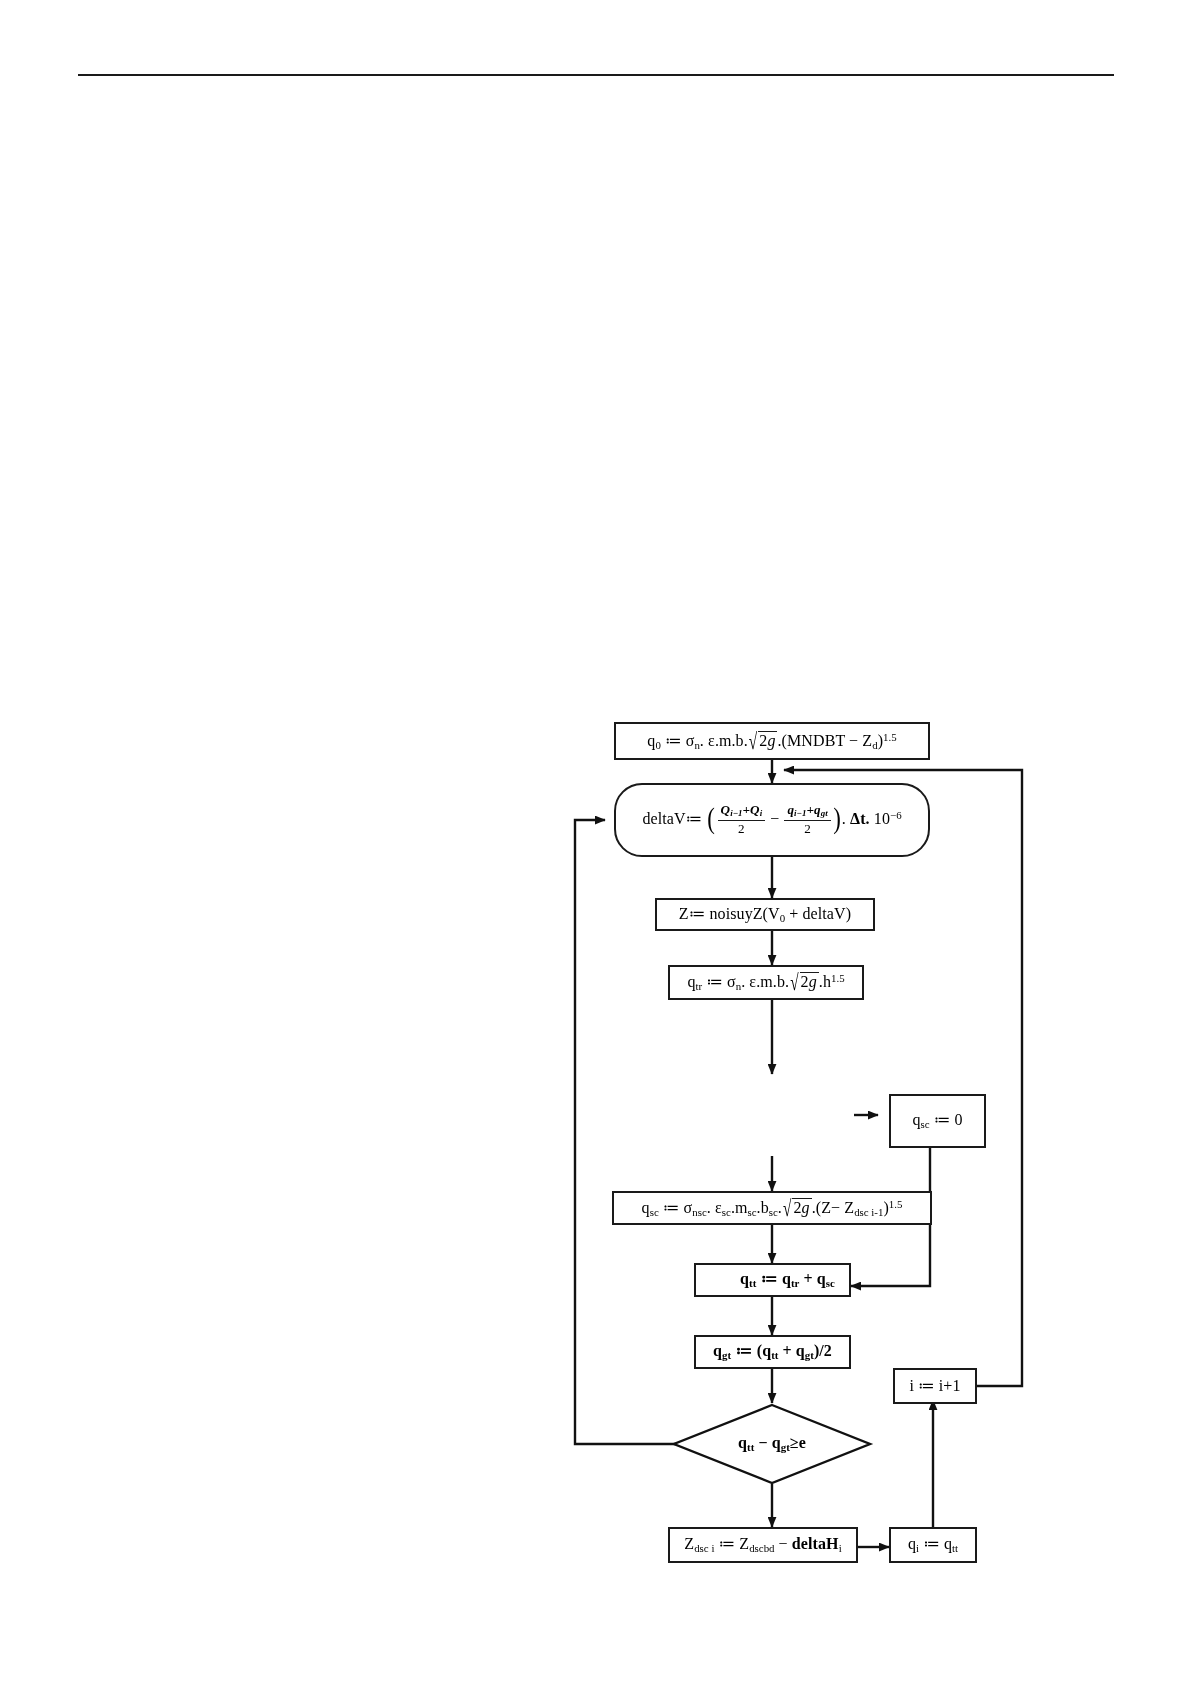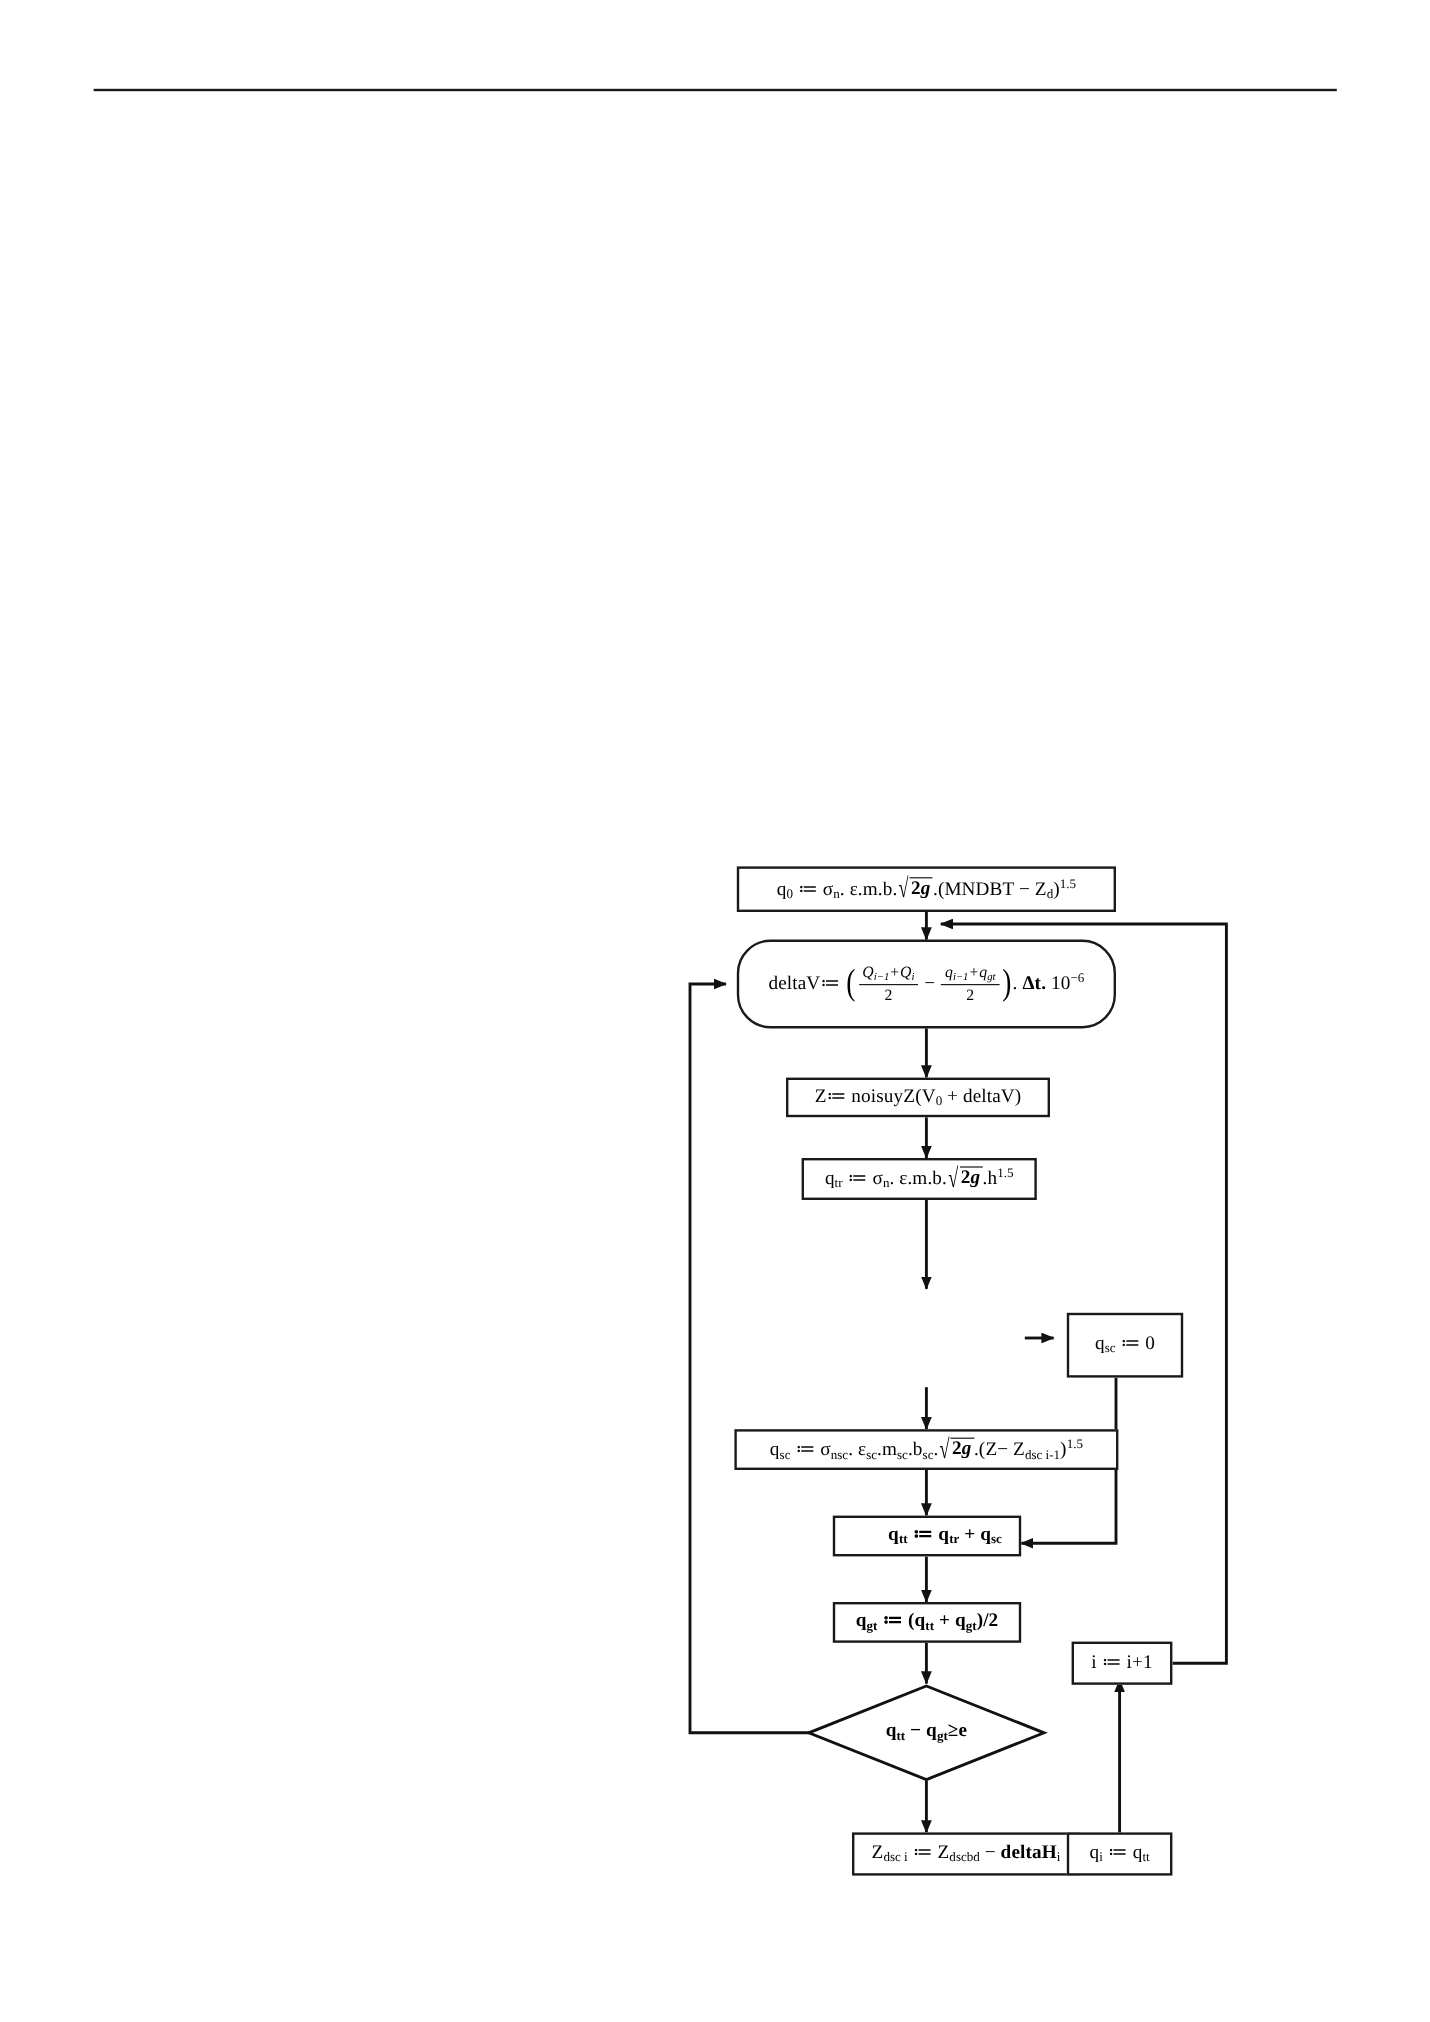--- a/index.html
+++ b/index.html
@@ -93,21 +93,20 @@
   .rad {
     display: inline-block;
     position: relative;
     padding-left: 1px;
   }
   .rad .bar {
     border-top: 1.3px solid #1a1a1a;
     padding: 0 2px 0 1px;
     display: inline-block;
     margin-left: 1px;
-    font-weight: bold;
   }
   .radsign {
     display: inline-block;
     transform: scaleY(1.5) translateY(0.5px);
     font-size: 0.95em;
   }
   .frac {
     display: inline-flex;
     flex-direction: column;
     vertical-align: middle;
@@ -115,20 +114,21 @@
     font-size: 0.82em;
     line-height: 1.05;
     margin: 0 1px;
     position: relative;
     top: -1px;
   }
   .frac .num {
     border-bottom: 1.4px solid #1a1a1a;
     padding: 0 3px 1px 3px;
     font-style: italic;
+    font-weight: bold;
   }
   .frac .den {
     padding: 1px 3px 0 3px;
   }
   .paren {
     display: inline-block;
     font-size: 1.9em;
     line-height: 0;
     position: relative;
     top: 4px;
@@ -248,21 +248,21 @@
       q<span class="sub">tt</span> − q<span class="sub">gt</span>≥e
     </span>
   </div>
 
   <div class="node process" style="left:893px; top:1368px; width:84px; height:36px;">
     <span class="label">
       i ≔ i+1
     </span>
   </div>
 
-  <div class="node process" style="left:668px; top:1527px; width:190px; height:36px;margin-left:42px;">
+  <div class="node process" style="left:668px; top:1527px; width:190px; height:36px;">
     <span class="label">
       Z<span class="sub">dsc i</span> ≔ Z<span class="sub">dscbd</span> − <span class="bold">deltaH</span><span class="sub">i</span>
     </span>
   </div>
 
   <div class="node process" style="left:889px; top:1527px; width:88px; height:36px;">
     <span class="label">
       q<span class="sub">i</span> ≔ q<span class="sub">tt</span>
     </span>
   </div>

